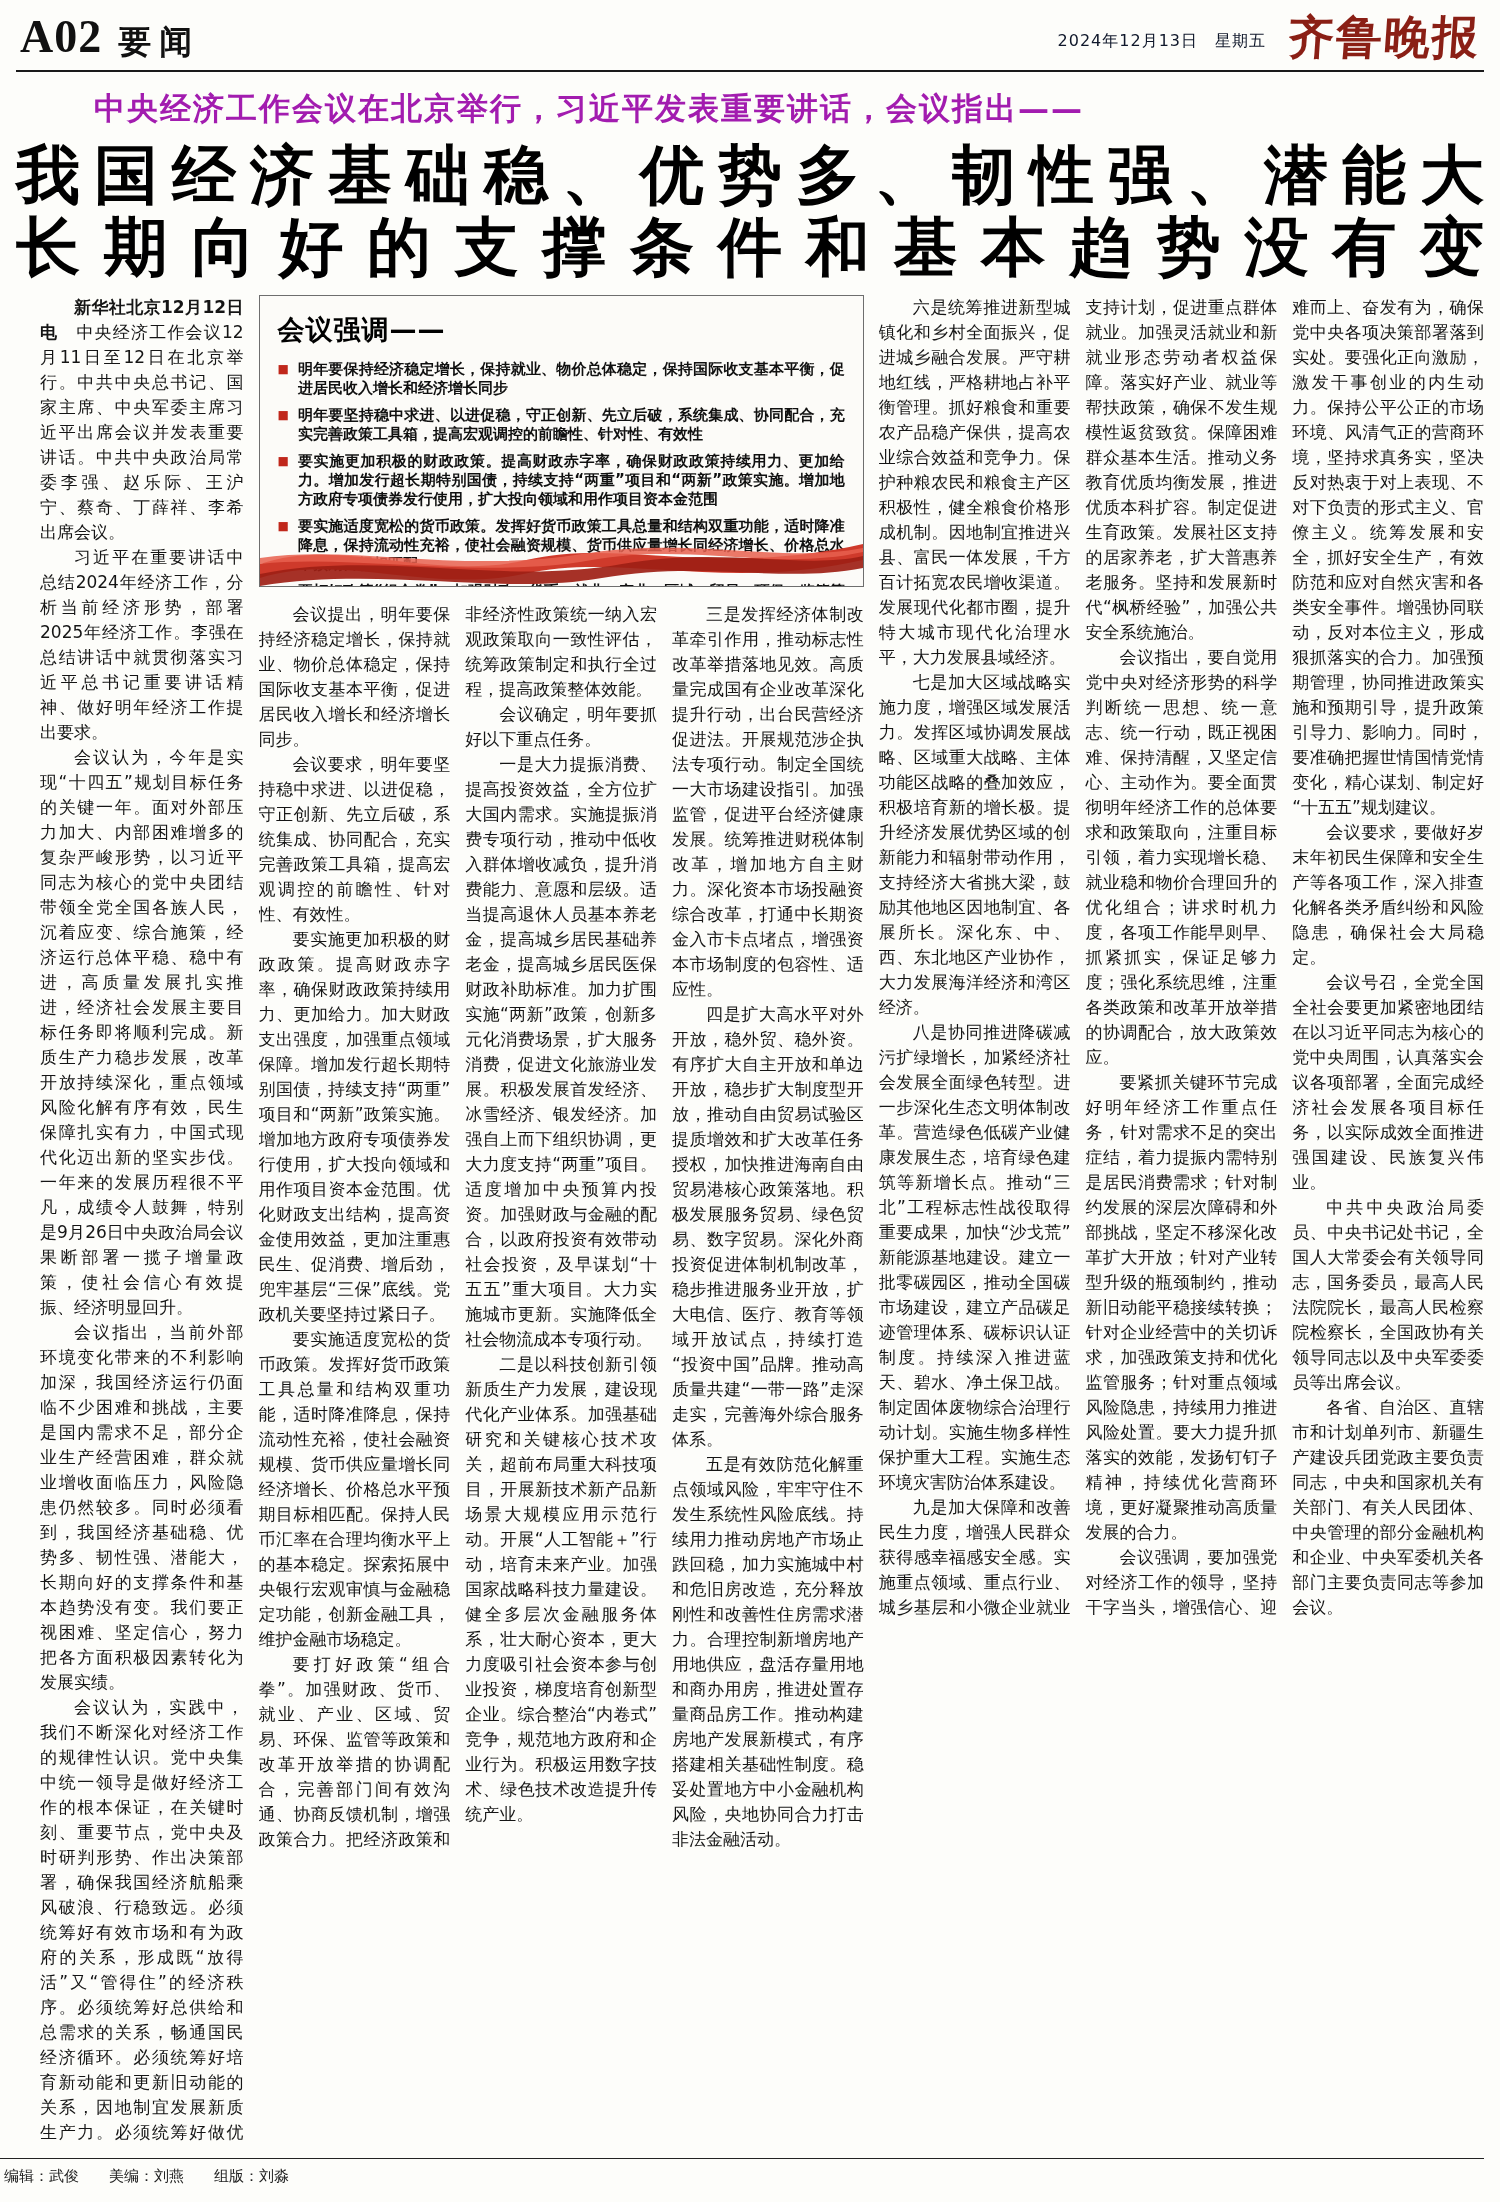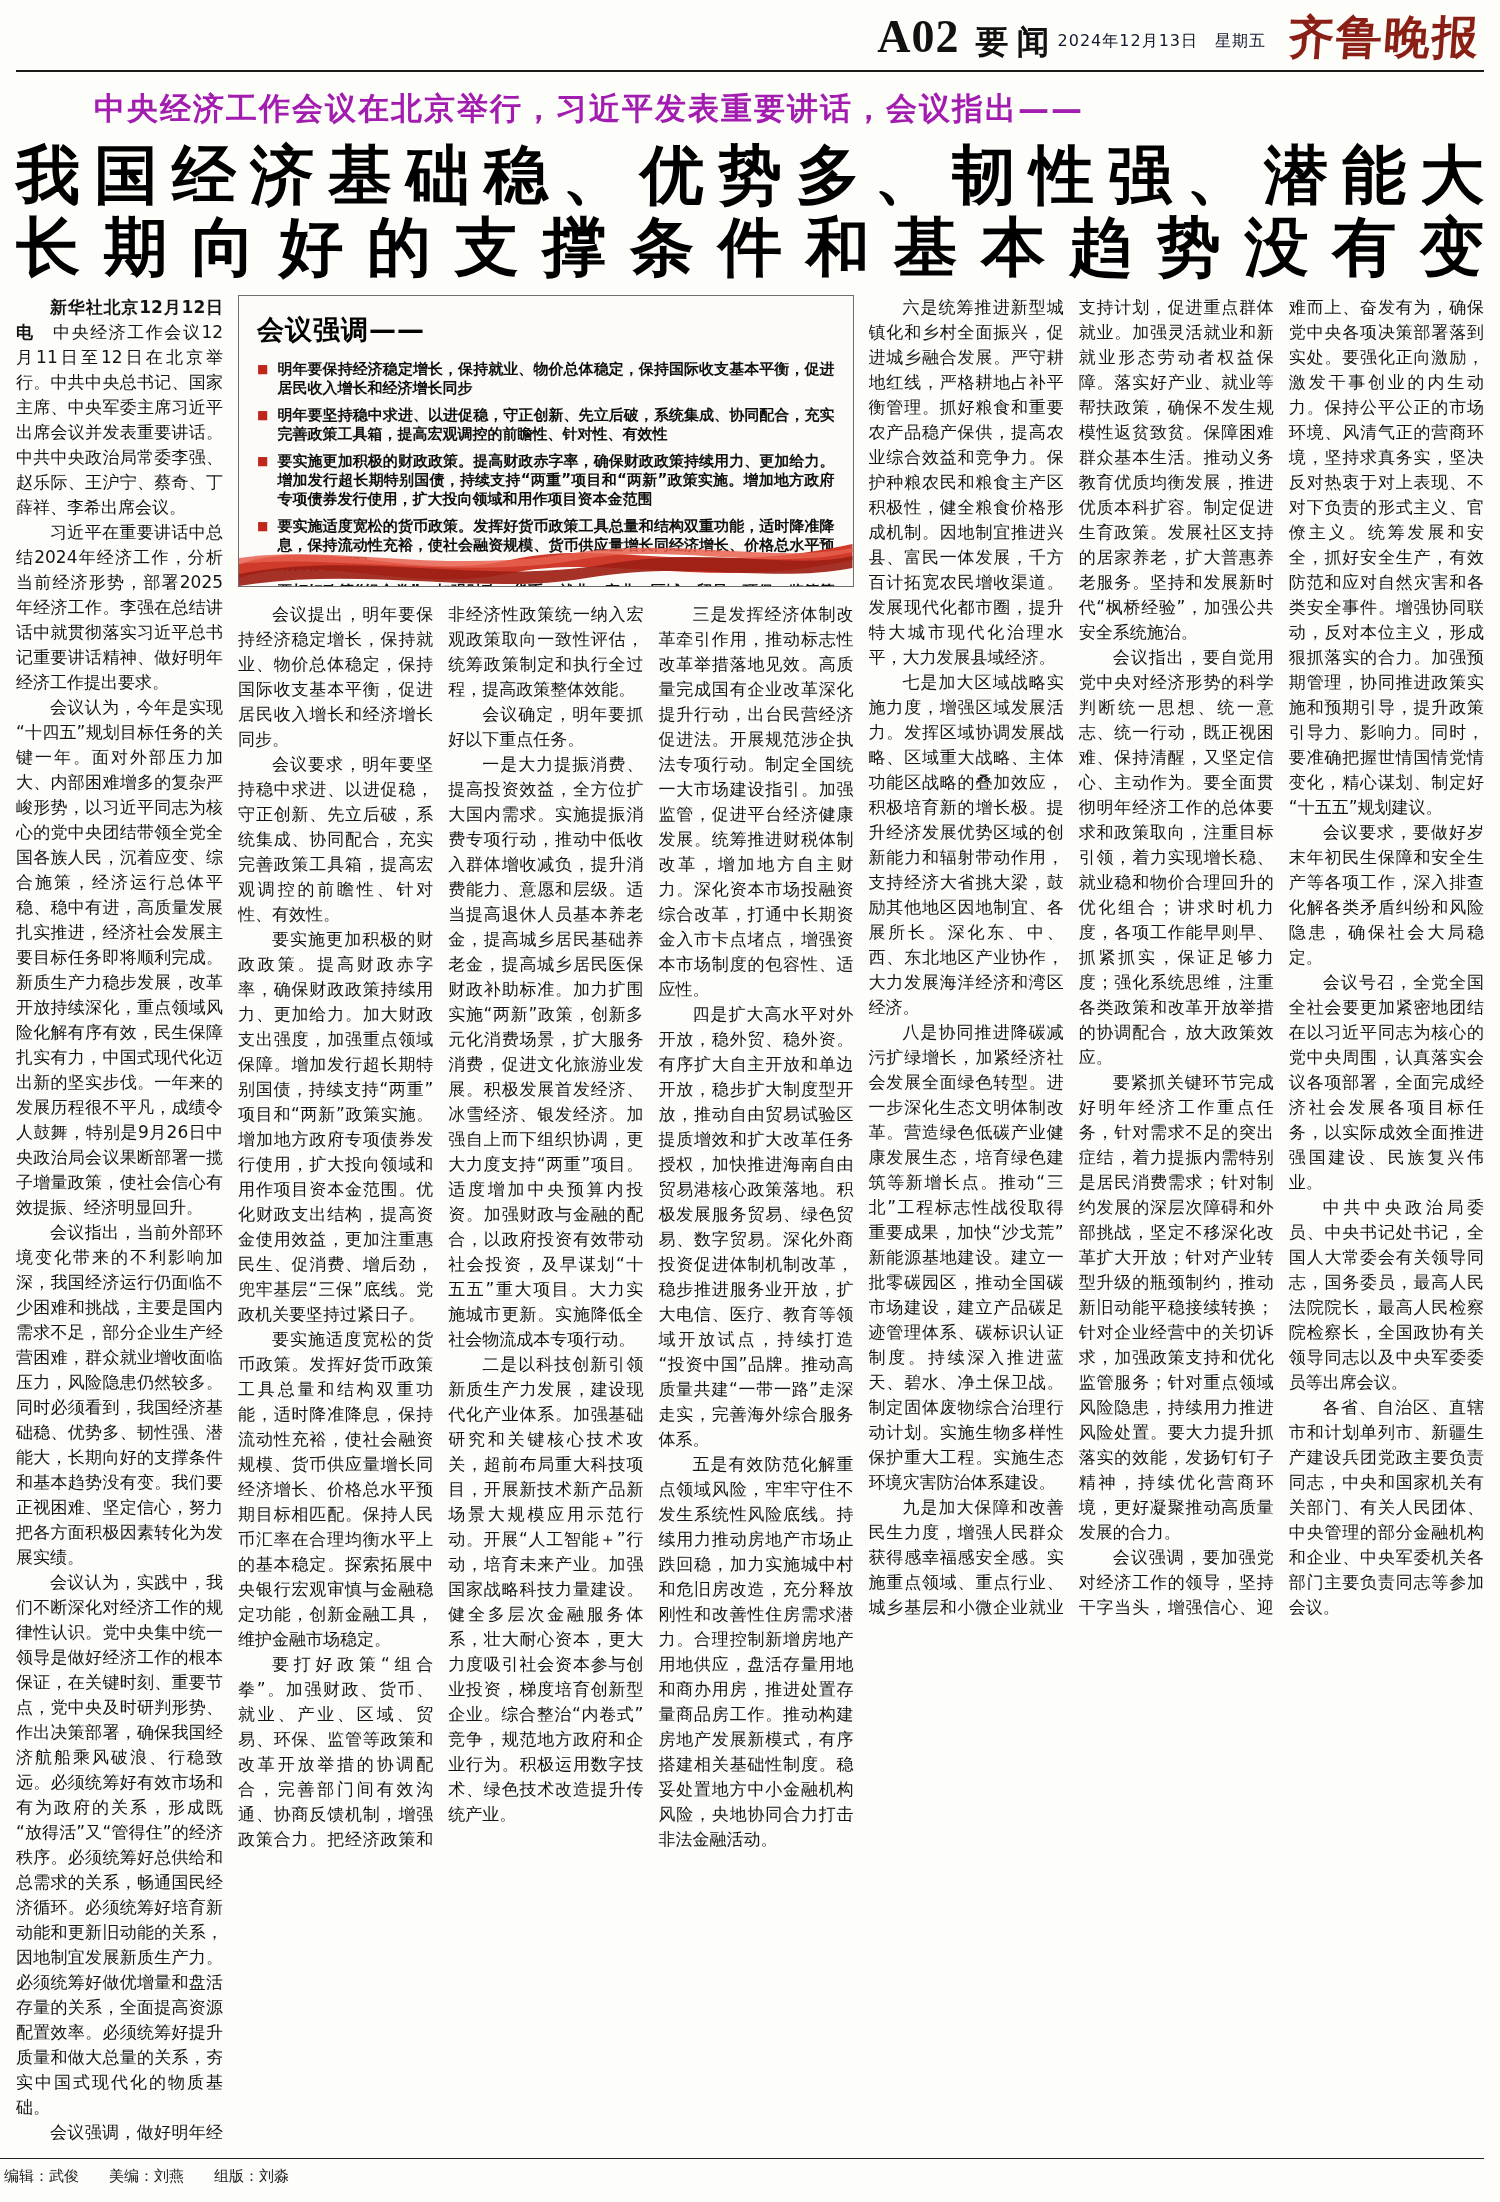--- a/index.html
+++ b/index.html
@@ -2,41 +2,41 @@
 <html lang="zh"><head>
 <meta charset="utf-8">
 <style>
   html,body{margin:0;padding:0;background:#d8d8d4;}
   .page{
     width:1500px;height:2202px;margin:0 auto;background:#fdfdfa;color:#111;
     box-sizing:border-box;padding:10px 16px 0;position:relative;overflow:hidden;
     font-family:"DejaVu Sans","Liberation Sans",sans-serif;
   }
   
-  .hdr{display:flex;justify-content:flex-end;align-items:flex-end;padding:4px 4px 10px;}
+  .hdr{display:flex;justify-content:space-between;align-items:flex-end;padding:4px 4px 10px;}
   .hdr-left{display:flex;align-items:flex-end;}
   .sec-code{font-family:"Liberation Serif","DejaVu Serif",serif;font-size:46px;font-weight:bold;letter-spacing:1px;line-height:1;}
   .sec-name{font-size:33px;font-weight:bold;letter-spacing:8px;margin-left:16px;line-height:1.05;}
   .hdr-right{display:flex;align-items:flex-end;gap:22px;}
   .date-line{font-size:16px;color:#0f172a;padding-bottom:8px;letter-spacing:1px;}
   .paper-name{
     font-family:"DejaVu Serif","Liberation Serif",serif;font-size:46px;font-weight:bold;
     color:#8a1f15;line-height:1;transform:skewX(-4deg);letter-spacing:2px;
   }
   .rule{height:2px;background:#1a1a1a;margin:0 0 16px;}
   
   .kicker{font-size:31px;font-weight:600;letter-spacing:2px;padding-left:78px;margin:6px 0 10px;color:#a21caf;}
   .headline{margin:2px 0 12px;}
   .hl{
     display:block;font-size:64px;font-weight:900;line-height:1.12;color:#000;
     text-align:justify;text-align-last:justify;-moz-text-align-last:justify;
     letter-spacing:0;
   }
   
-  .body{display:flex;gap:15px;height:1848px;margin-top:12px;}
+  .body{display:flex;gap:15px;height:1848px;margin-top:12px;margin-left:24px;}
   .p{font-size:17px;line-height:25px;text-align:justify;text-indent:2em;margin:0;color:#151515;}
   .dateline{font-weight:bold;}
   .colA{width:218px;overflow:hidden;}
   .colMid{width:648px;display:flex;flex-direction:column;}
   .colRight{width:648px;overflow:hidden;}
   
   .hbox{border:1px solid #6e6e6e;background:#fcfbf8;padding:16px 18px 0;position:relative;height:292px;box-sizing:border-box;overflow:hidden;}
   .hbox-title{font-size:27px;font-weight:900;margin:0 0 12px;color:#000;letter-spacing:1px;}
   .bullet{display:flex;gap:9px;font-size:15px;line-height:19px;margin-bottom:8px;font-weight:600;text-align:justify;color:#101010;}
   .sq{color:#c0271b;flex:0 0 auto;font-size:12px;line-height:19px;}

